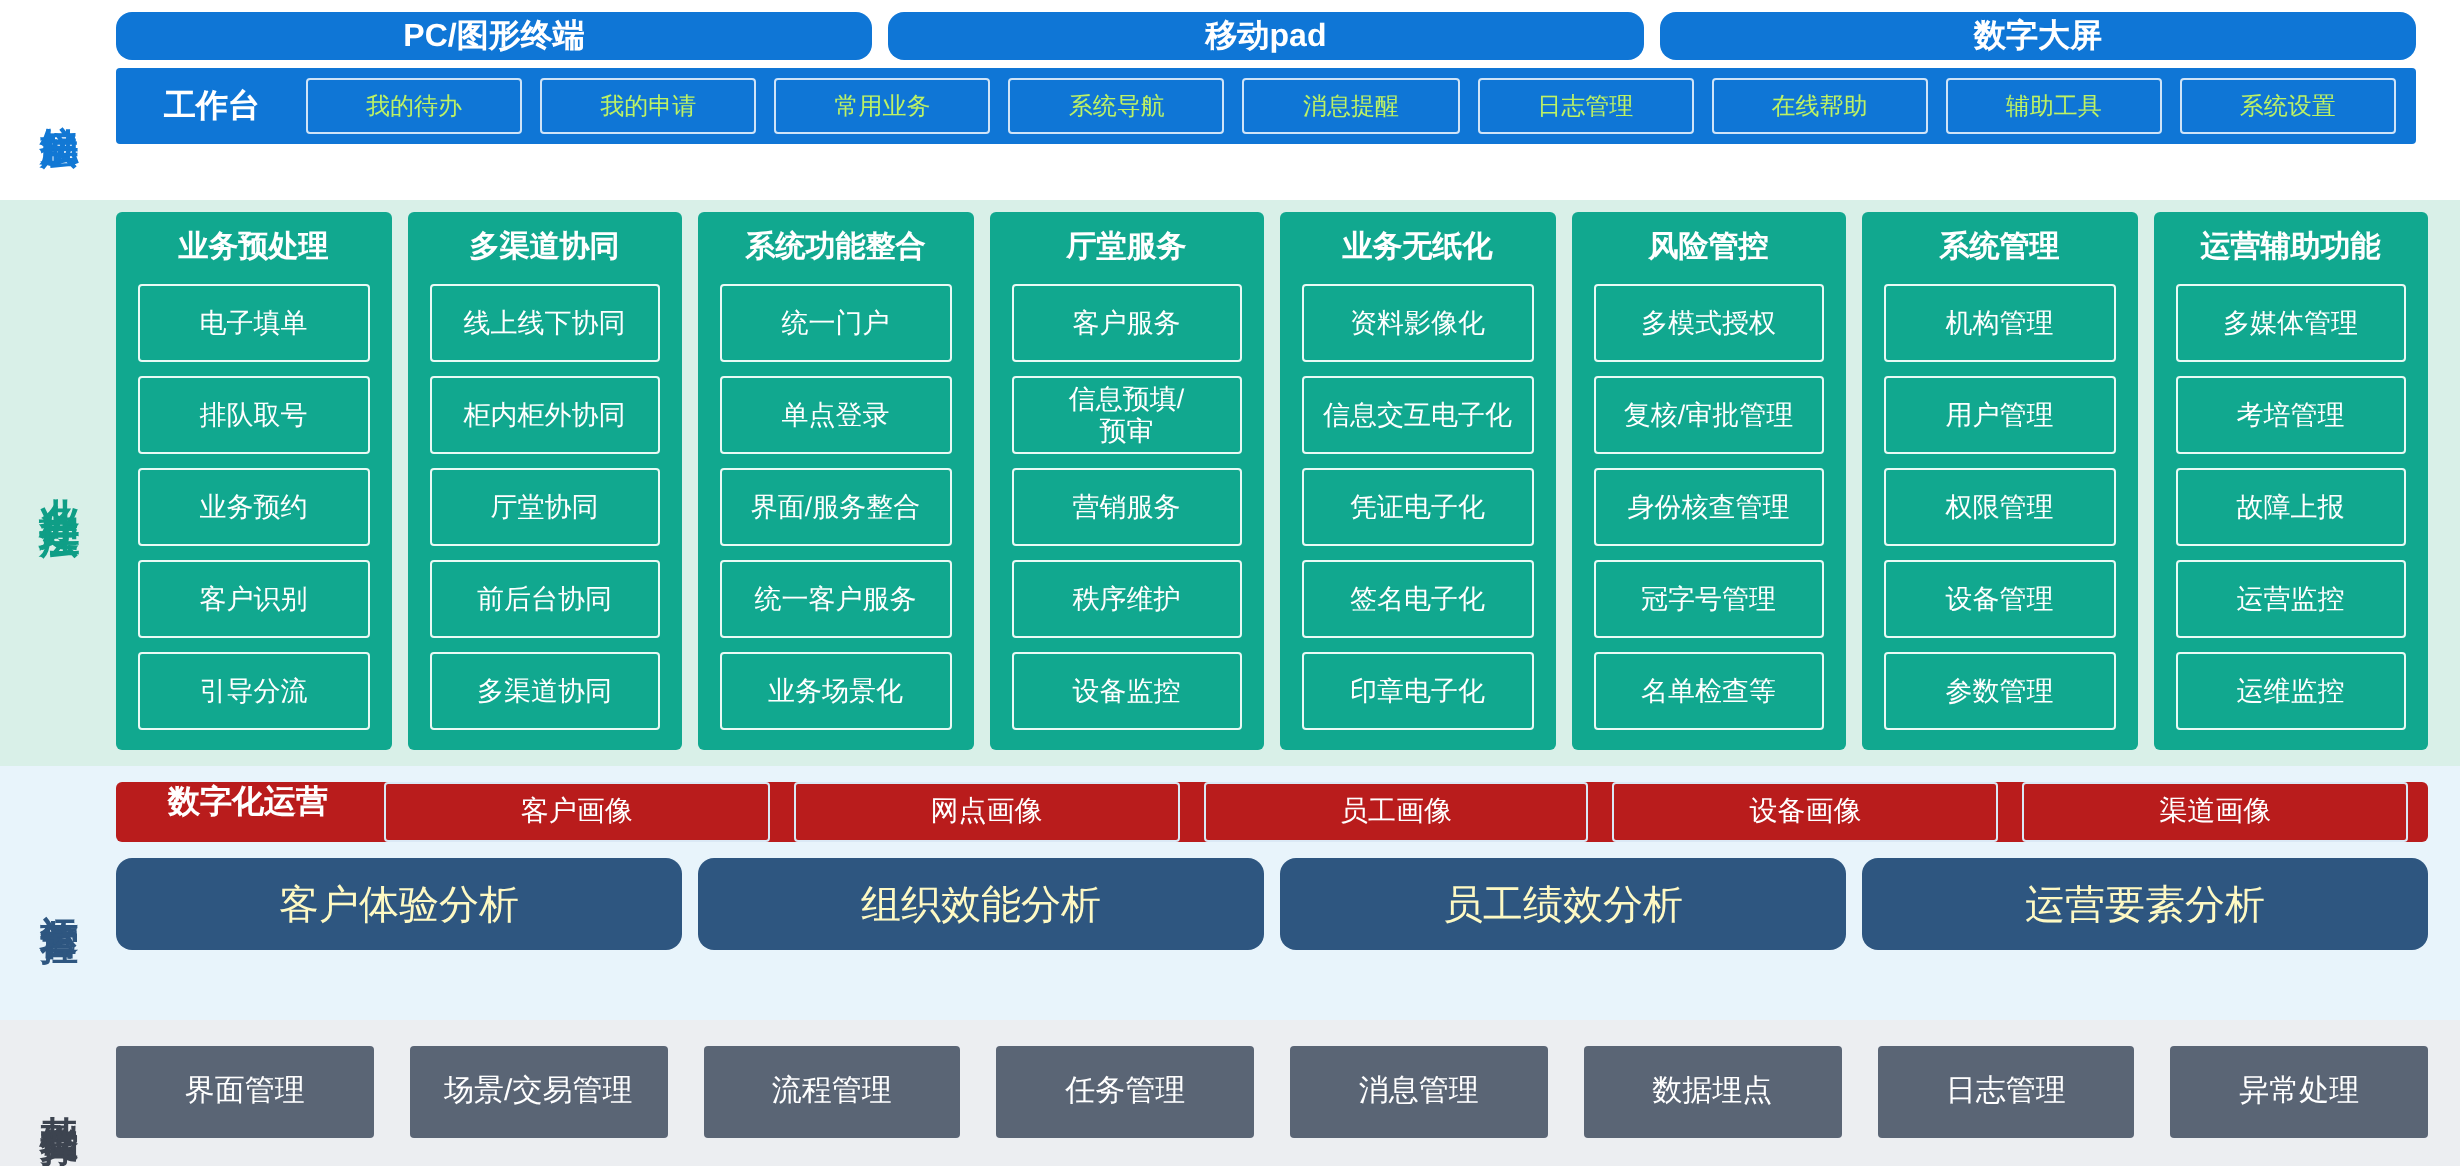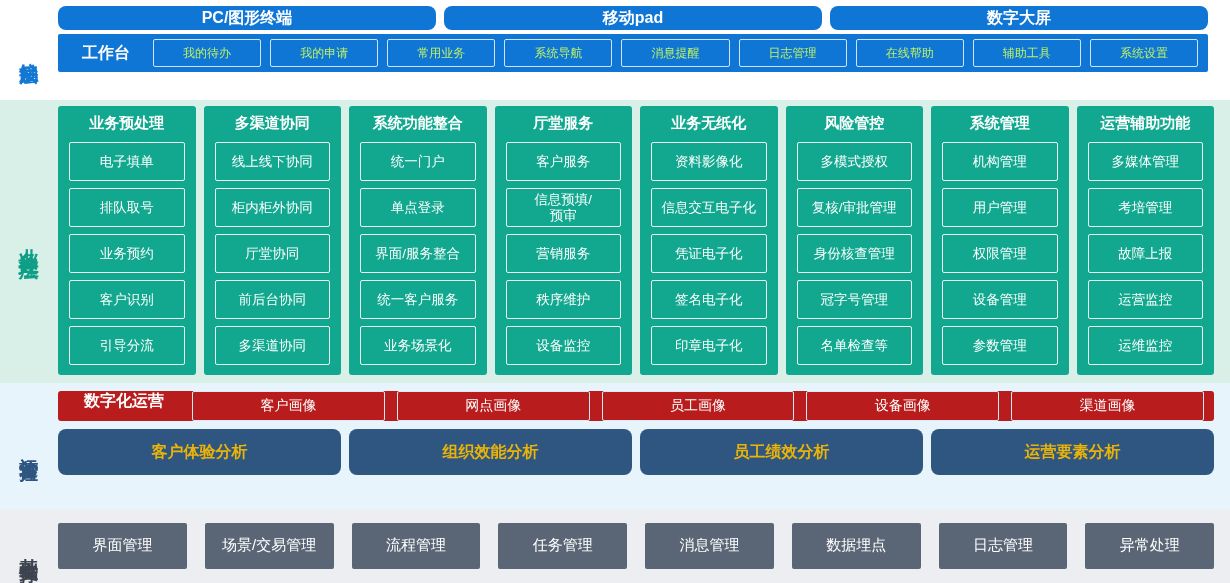--- a/index.html
+++ b/index.html
@@ -79,23 +79,23 @@
     color:#ffffff;font-weight:bold;font-size:16px;
     padding:0 16px;white-space:nowrap;
   }
   .ops-chip{
     flex:1;height:28px;border:1px solid #dbe9f5;border-radius:2px;
     color:#ffffff;font-size:14px;
     display:flex;align-items:center;justify-content:center;white-space:nowrap;
   }
   .ops-row2{display:flex;gap:8px;height:46px;}
   .ops-analysis{
-    flex:1;background:#2e5680;color:#eab308;border-radius:8px;
-    display:flex;align-items:center;justify-content:center;
-    font-weight:bold;font-size:16px;
+    flex:1;background:#2e5680;color:#fef9c3;border-radius:8px;
+    display:flex;align-items:center;justify-content:center;
+    font-weight:normal;font-size:20px;
   }
 
   
   #layer-foundation{background:#eceef1;height:73px;padding:8px 16px 10px 0;}
   #layer-foundation .layer-label{color:#3d4450;letter-spacing:2px;}
   #foundation-body{justify-content:center;}
   .found-row{display:flex;gap:18px;height:46px;}
   .found-item{
     flex:1;background:#5a6575;color:#ffffff;border-radius:2px;
     display:flex;align-items:center;justify-content:center;

